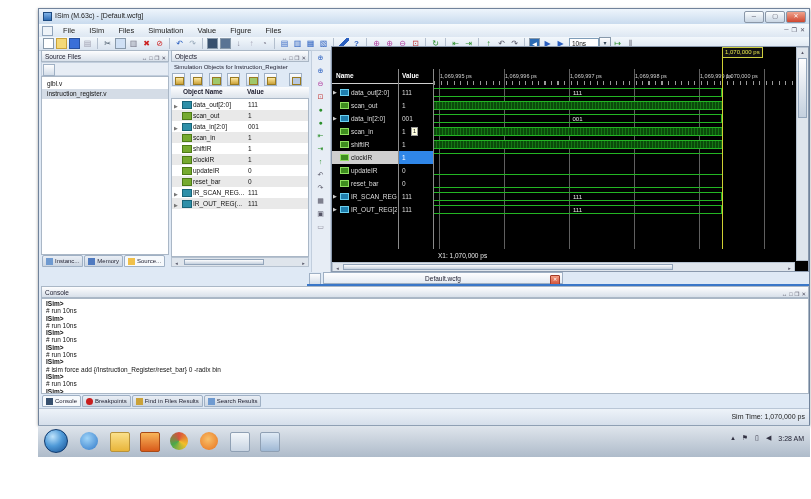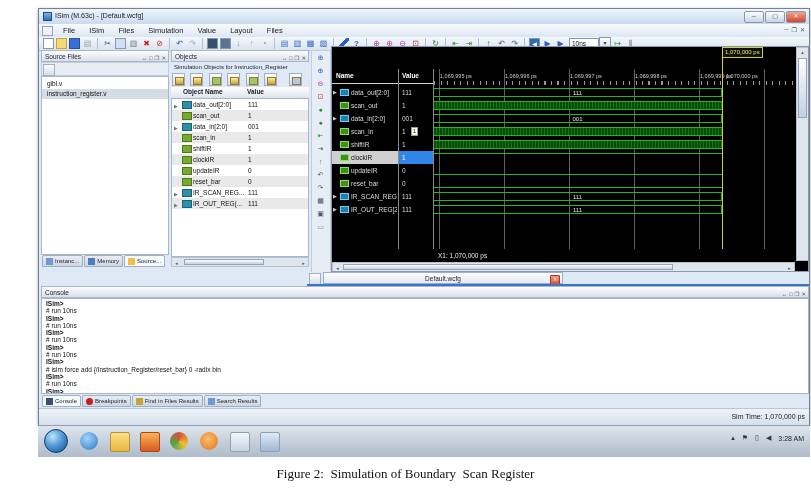--- a/index.html
+++ b/index.html
@@ -118,21 +118,21 @@
       </span>
     </div>
 
     <div class="menubar">
       <span class="mdi-icon"></span>
       <span class="menu-item">File</span>
       <span class="menu-item">ISim</span>
       <span class="menu-item">Files</span>
       <span class="menu-item">Simulation</span>
       <span class="menu-item">Value</span>
-      <span class="menu-item">Layout</span>
+      <span class="menu-item">Figure</span>
       <span class="menu-item">Files</span>
       <span class="mdibtns">
         <span>─</span>
         <span>❐</span>
         <span>✕</span>
       </span>
     </div>
 
     <div class="toolbar">
       <span class="tbtn blockicon" style="background:#fff;"></span>
@@ -502,15 +502,14 @@
     <div class="tb-icon tb-boxed" style="left:222px;background:linear-gradient(#dfeaf5,#9fb8d4);"></div>
     <div class="tray">
       <span class="trayglyph">▴</span>
       <span class="trayglyph">⚑</span>
       <span class="trayglyph">▯</span>
       <span class="trayglyph">◀</span>
       <span>3:28 AM</span>
     </div>
   </div>
 
-  <div class="caption">Figure 2:  Simulation of Boundary  Scan Register</div>
 
 </div>
 
 </body></html>

